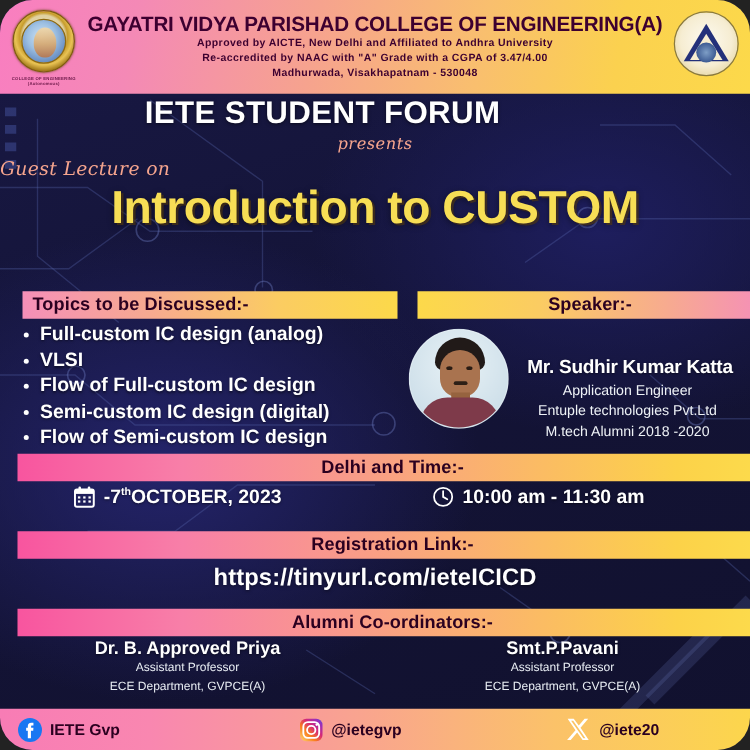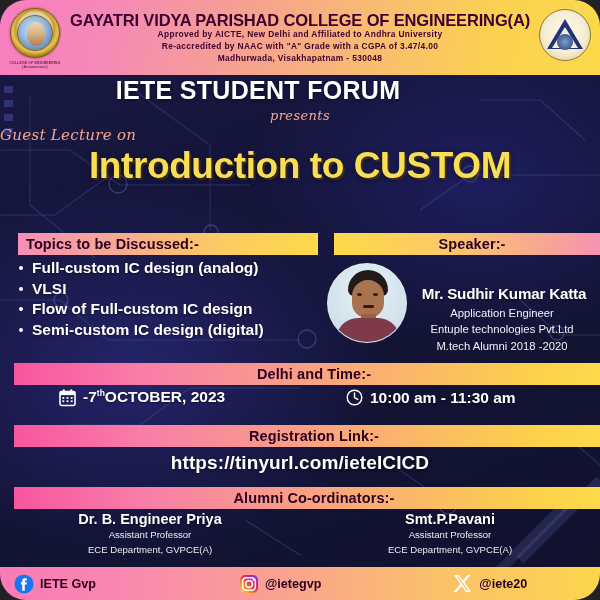--- a/index.html
+++ b/index.html
@@ -249,20 +249,21 @@
 
   <div class="bar bar-topics">Topics to be Discussed:-</div>
   <div class="bar bar-speaker">Speaker:-</div>
 
   <div class="topics">
     <ul>
       <li>Full-custom IC design (analog)</li>
       <li>VLSI</li>
       <li>Flow of Full-custom IC design</li>
       <li>Semi-custom IC design (digital)</li>
+      <li>Flow of Semi-custom IC design</li>
     </ul>
   </div>
 
   <div class="sp-photo">
     <div class="hair"></div>
       <div class="face"></div>
     <div class="eye-l"></div>
       <div class="eye-r"></div>
     <div class="mous"></div>
       <div class="neck"></div>
@@ -301,21 +302,21 @@
       </svg>
       <span>10:00 am - 11:30 am</span>
     </div>
   </div>
 
   <div class="bar bar-full bar-reg">Registration Link:-</div>
   <div class="reglink">https://tinyurl.com/ieteICICD</div>
 
   <div class="bar bar-full bar-fac">Alumni Co-ordinators:-</div>
   <div class="fac fac-l">
-    <div class="fac-name">Dr. B. Engineer Priya</div>
+    <div class="fac-name">Dr. B. Approved Priya</div>
     <div class="fac-role">Assistant Professor</div>
     <div class="fac-role">ECE Department, GVPCE(A)</div>
   </div>
   <div class="fac fac-r">
     <div class="fac-name">Smt.P.Pavani</div>
     <div class="fac-role">Assistant Professor</div>
     <div class="fac-role">ECE Department, GVPCE(A)</div>
   </div>
 
   <div class="social">

